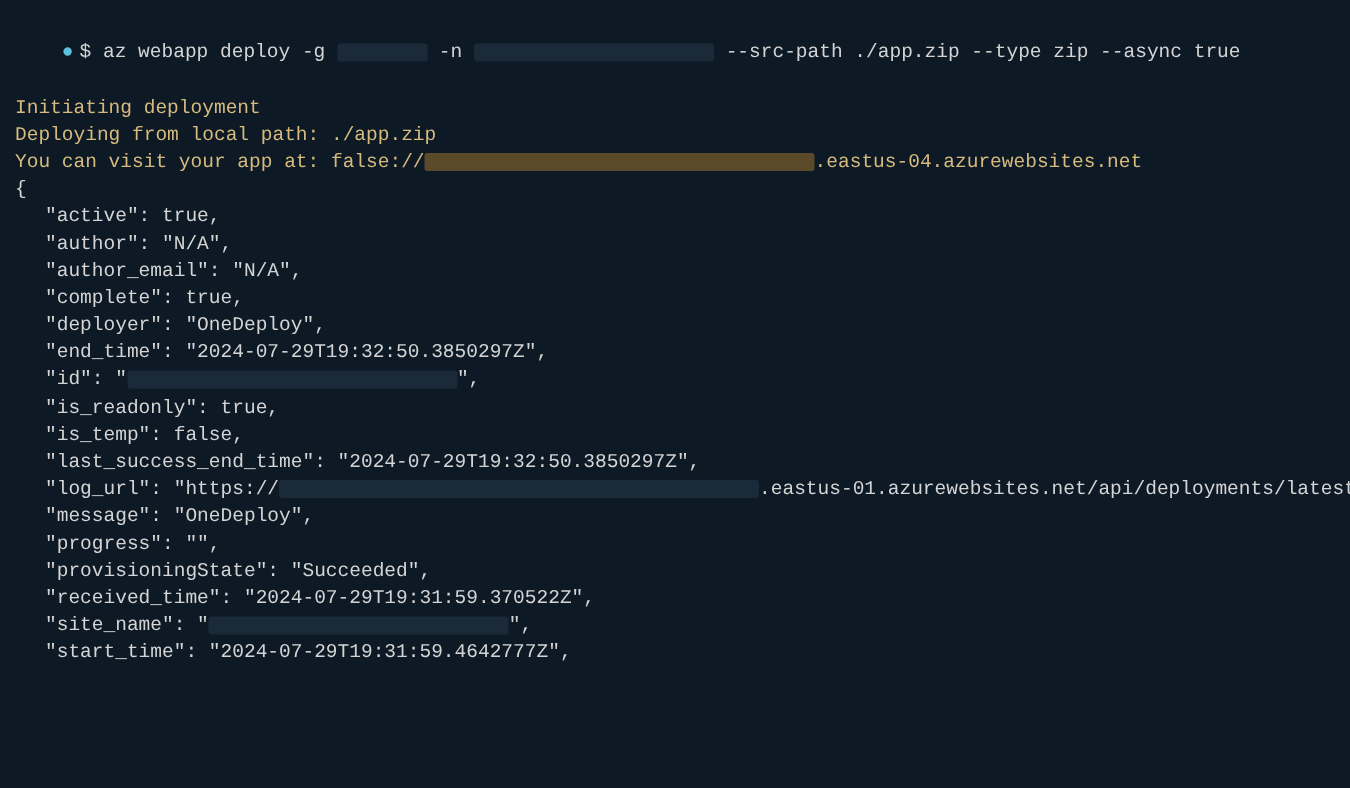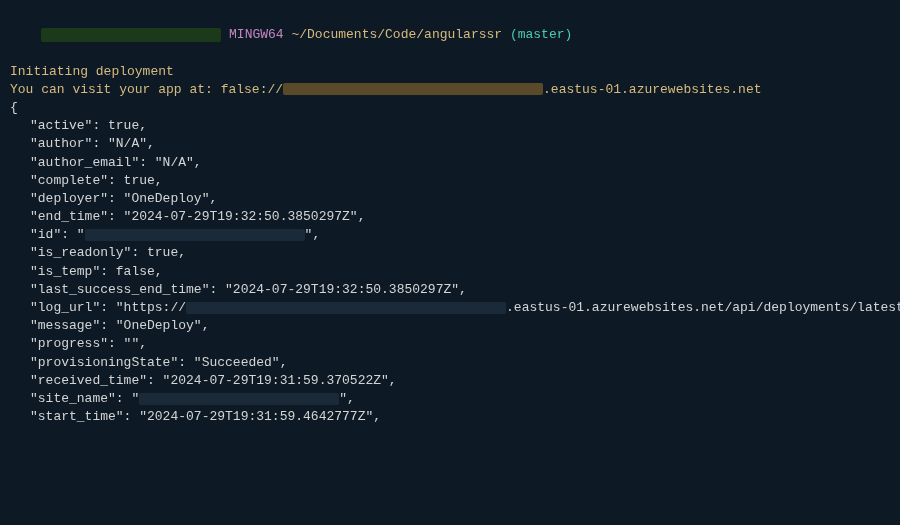--- a/index.html
+++ b/index.html
@@ -49,27 +49,28 @@
     .r-lg { width: 260px; height: 12px; }
     .r-xl { width: 320px; height: 12px; }
     .indent1 { padding-left: 20px; }
     .indent0 { padding-left: 0; }
   </style>
 </head>
 <body>
 
 <div>
 
+
   <div class="line">
-    <span class="green-box"></span><span> </span><span class="brand">MINGW64</span><span> </span><span class="yellow">~/Documents/Code/angularssr</span><span> </span><span class="cyan">(master)</span>
+    <span class="cyan-dot">●</span><span class="white">$</span><span> </span><span class="white">az webapp deploy -g</span><span> </span><span class="redacted-dark r-sm"></span><span> </span><span class="white">-n</span><span> </span><span class="redacted-dark r-md"></span><span> </span><span class="white">--src-path ./app.zip --type zip --async true</span>
   </div>
 
-
   <div class="line yellow">Initiating deployment</div>
-  <div class="line"><span class="yellow">You can visit your app at: false://</span><span class="redacted-yellow r-lg"></span><span class="yellow">.eastus-01.azurewebsites.net</span></div>
+  <div class="line yellow">Deploying from local path: ./app.zip</div>
+  <div class="line"><span class="yellow">You can visit your app at: false://</span><span class="redacted-yellow r-lg"></span><span class="yellow">.eastus-04.azurewebsites.net</span></div>
 
   <div class="line white indent0">{</div>
   <div class="line white indent1">"active": true,</div>
   <div class="line white indent1">"author": "N/A",</div>
   <div class="line white indent1">"author_email": "N/A",</div>
   <div class="line white indent1">"complete": true,</div>
   <div class="line white indent1">"deployer": "OneDeploy",</div>
   <div class="line white indent1">"end_time": "2024-07-29T19:32:50.3850297Z",</div>
   <div class="line white indent1"><span>"id": "</span><span class="redacted-dark" style="width:220px;height:12px"></span><span>",</span></div>
   <div class="line white indent1">"is_readonly": true,</div>

